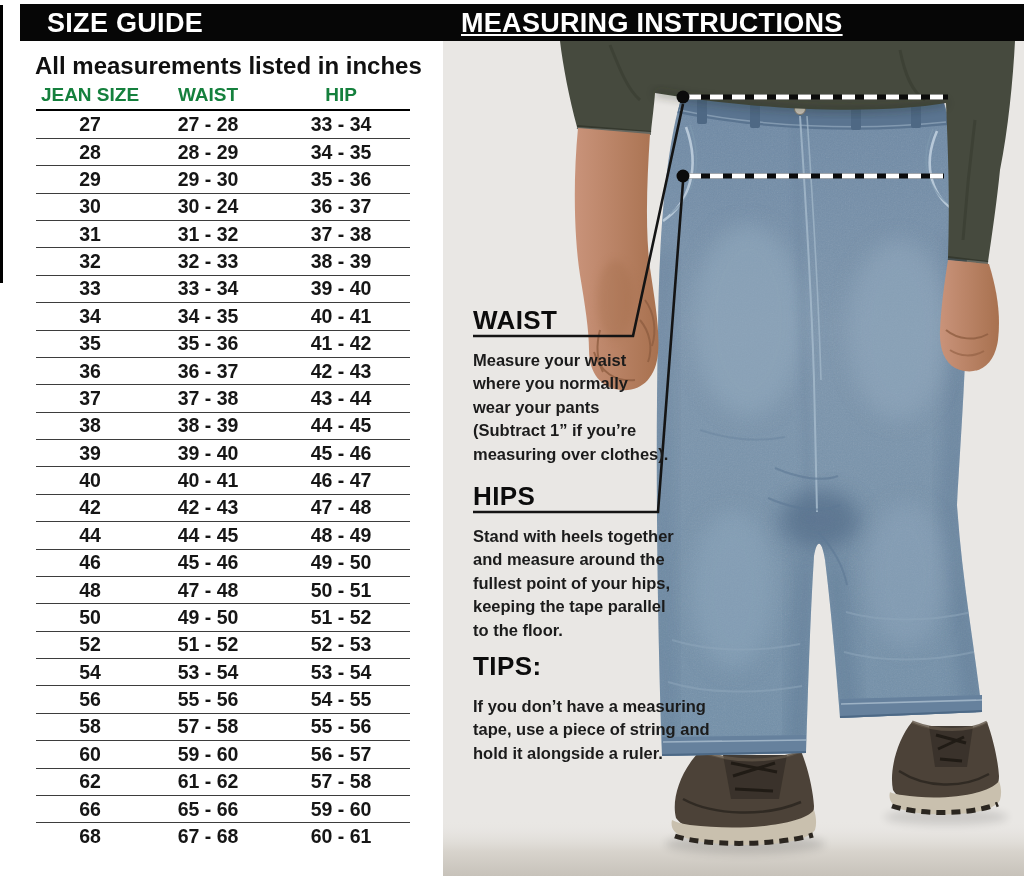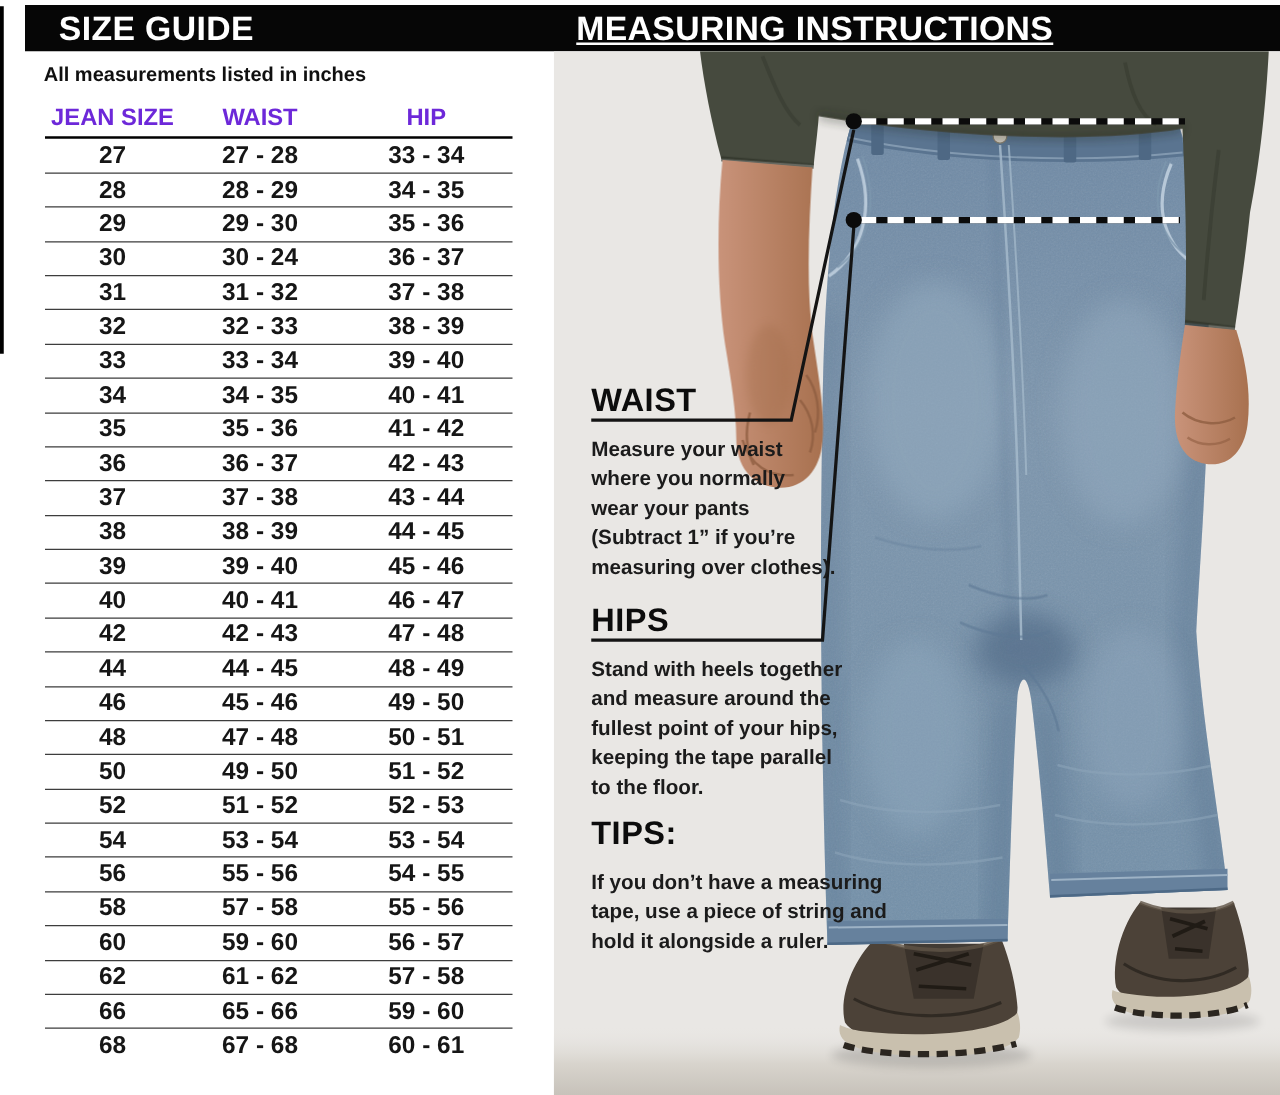--- a/index.html
+++ b/index.html
@@ -8,24 +8,24 @@
     font-family:"Liberation Sans","DejaVu Sans",sans-serif; overflow:hidden;
   }
   .edge-line { position:absolute; left:0; top:5px; width:3px; height:278px; background:#000; }
 
   .header-bar { position:absolute; left:20px; top:4px; width:1016px; height:37px; background:#060606; }
   .bar-title { position:absolute; top:0; height:37px; line-height:38px; color:#fff;
     font-weight:bold; font-size:27px; letter-spacing:0.3px; white-space:nowrap; }
   .bar-title.size { left:27px; }
   .bar-title.meas { left:441px;text-decoration:underline; }
 
-  .subtitle { position:absolute; left:35px; top:52px; font-size:16px; font-weight:bold; color:#101010; }
+  .subtitle { position:absolute; left:35px; top:52px; font-size:24px; font-weight:bold; color:#101010; }
 
   .thead { position:absolute; left:36px; top:84px; width:374px; display:flex;
-    font-weight:bold; font-size:19px; color:#6d28d9; }
+    font-weight:bold; font-size:19px; color:#15803d; }
   .c1 { width:108px; text-align:center; }
   .c2 { width:128px; text-align:center; }
   .c3 { width:138px; text-align:center; }
   .hrule { position:absolute; left:36px; top:109px; width:374px; height:0; border-top:2.5px solid #000; }
 
   #size-rows { position:absolute; left:36px; top:111.5px; width:374px; }
   .t-row { display:flex; height:26.38px; align-items:center;justify-content:flex-end; }
   .t-row + .t-row { border-top:1.4px solid #3d3d3d; }
   .t-cell { font-size:19.5px; font-weight:600; color:#161616; }
 

